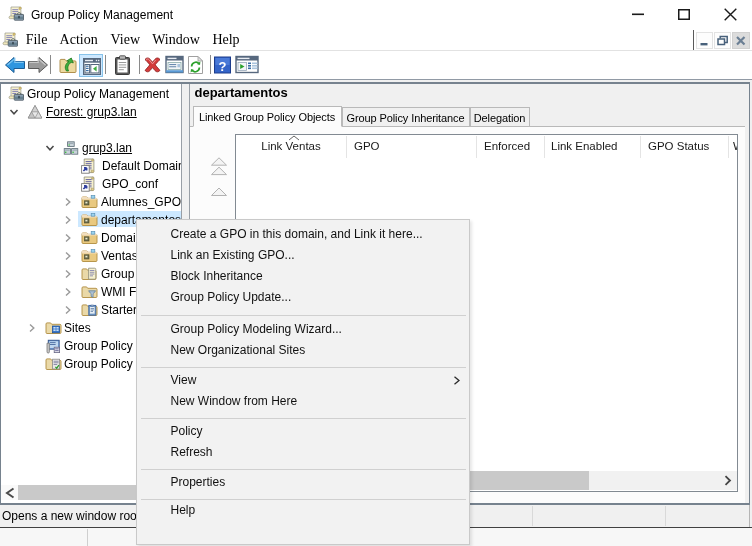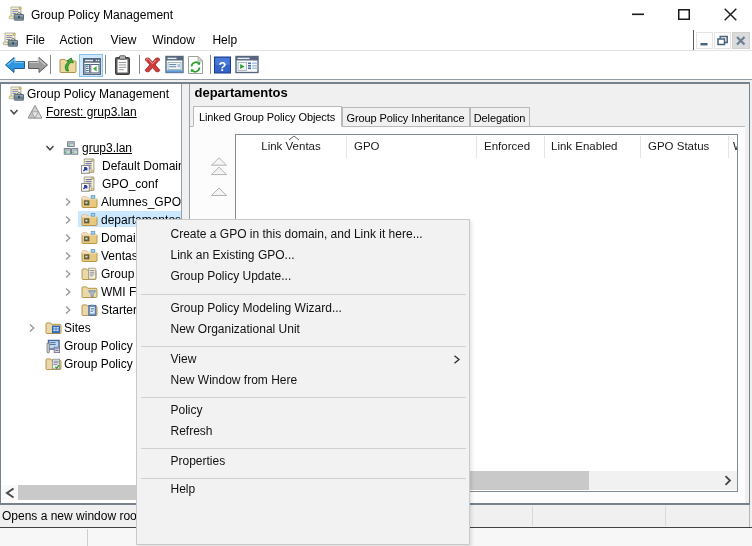--- a/index.html
+++ b/index.html
@@ -1,20 +1,20 @@
 <!DOCTYPE html>
 <html><head>
 <meta charset="utf-8">
 <style>
 * { margin:0; padding:0; box-sizing:border-box; }
 html,body { width:752px; height:546px; font-family:"Liberation Sans",sans-serif; background:#fff; position:relative; overflow:hidden; }
 .abs { position:absolute; }
 #titlebar { left:0; top:0; width:752px; height:30px; background:#fff; }
 #menubar { left:0; top:30px; width:752px; height:21px; background:#fff; border-bottom:1px solid #e2e2e2; }
-.menuitem { top:0; height:20px; line-height:20px; font-size:12px; color:#000; }
+.menuitem { top:0; height:20px; line-height:20px; font-size:14px; color:#000;font-family:Liberation Serif, serif; }
 #toolbar { left:0; top:51px; width:752px; height:29px; background:#fff; border-bottom:1px solid #919aa5; }
 .tbsep { top:4px; width:1px; height:19px; background:#8a8a8a; }
 #strip { left:0; top:80px; width:752px; height:2px; background:#f0f0f0; }
 #frame { left:0; top:82px; width:750px; height:423px; background:#f0f0f0; border-left:1px solid #76828e; border-right:1px solid #76828e; border-top:2px solid #76828e; border-bottom:2px solid #76828e; }
 #treepane { left:1px; top:84px; width:181px; height:419px; background:#fff; border-right:1px solid #999fa6; overflow:hidden; }
 .trow { left:0; height:18px; width:300px; font-size:12px; line-height:18px; color:#000; white-space:nowrap; }
 #rightpane { left:189px; top:84px; width:559px; height:419px; background:#f0f0f0; border-left:1px solid #999fa6; }
 #rp-title { left:4.5px; top:1px; font-size:13px; font-weight:bold; color:#000; }
 .tab { height:20px; font-size:11px; letter-spacing:-0.1px; white-space:nowrap; overflow:hidden; line-height:20px; text-align:center; background:#f0f0f0; border:1px solid #b9b9b9; border-bottom:none; color:#000; }
 #tabpage { left:0px; top:42px; width:555px; height:377px; background:#fcfcfc; border-top:1px solid #b9b9b9; }
@@ -520,24 +520,25 @@
 </div>
 <div class="abs" id="darkline"></div>
 <div class="abs" id="bottomband">
   <div class="abs" style="left:87px;top:1px;width:1px;height:17px;background:#cfcfcf;"></div>
 </div>
 
 <div class="abs" id="ctxmenu">
   <div style="height:3.5px;"></div>
   <div class="mi">Create a GPO in this domain, and Link it here...</div>
   <div class="mi">Link an Existing GPO...</div>
+  <div class="mi">Block Inheritance</div>
   <div class="mi">Group Policy Update...</div>
   <div class="msep" style="margin-top:7px;margin-bottom:3px;"></div>
   <div class="mi">Group Policy Modeling Wizard...</div>
-  <div class="mi">New Organizational Unit</div>
+  <div class="mi">New Organizational Sites</div>
   <div class="msep"></div>
   <div class="mi" style="position:relative;">View<svg style="position:absolute;left:316px;top:6.5px;" width="7" height="9">
         <path d="M1.5 0.8 L6 4.5 L1.5 8.2" fill="none" stroke="#2b2b2b" stroke-width="1.3"></path>
       </svg></div>
   <div class="mi">New Window from Here</div>
   <div class="msep"></div>
   <div class="mi">Policy</div>
   <div class="mi">Refresh</div>
   <div class="msep"></div>
   <div class="mi">Properties</div>

